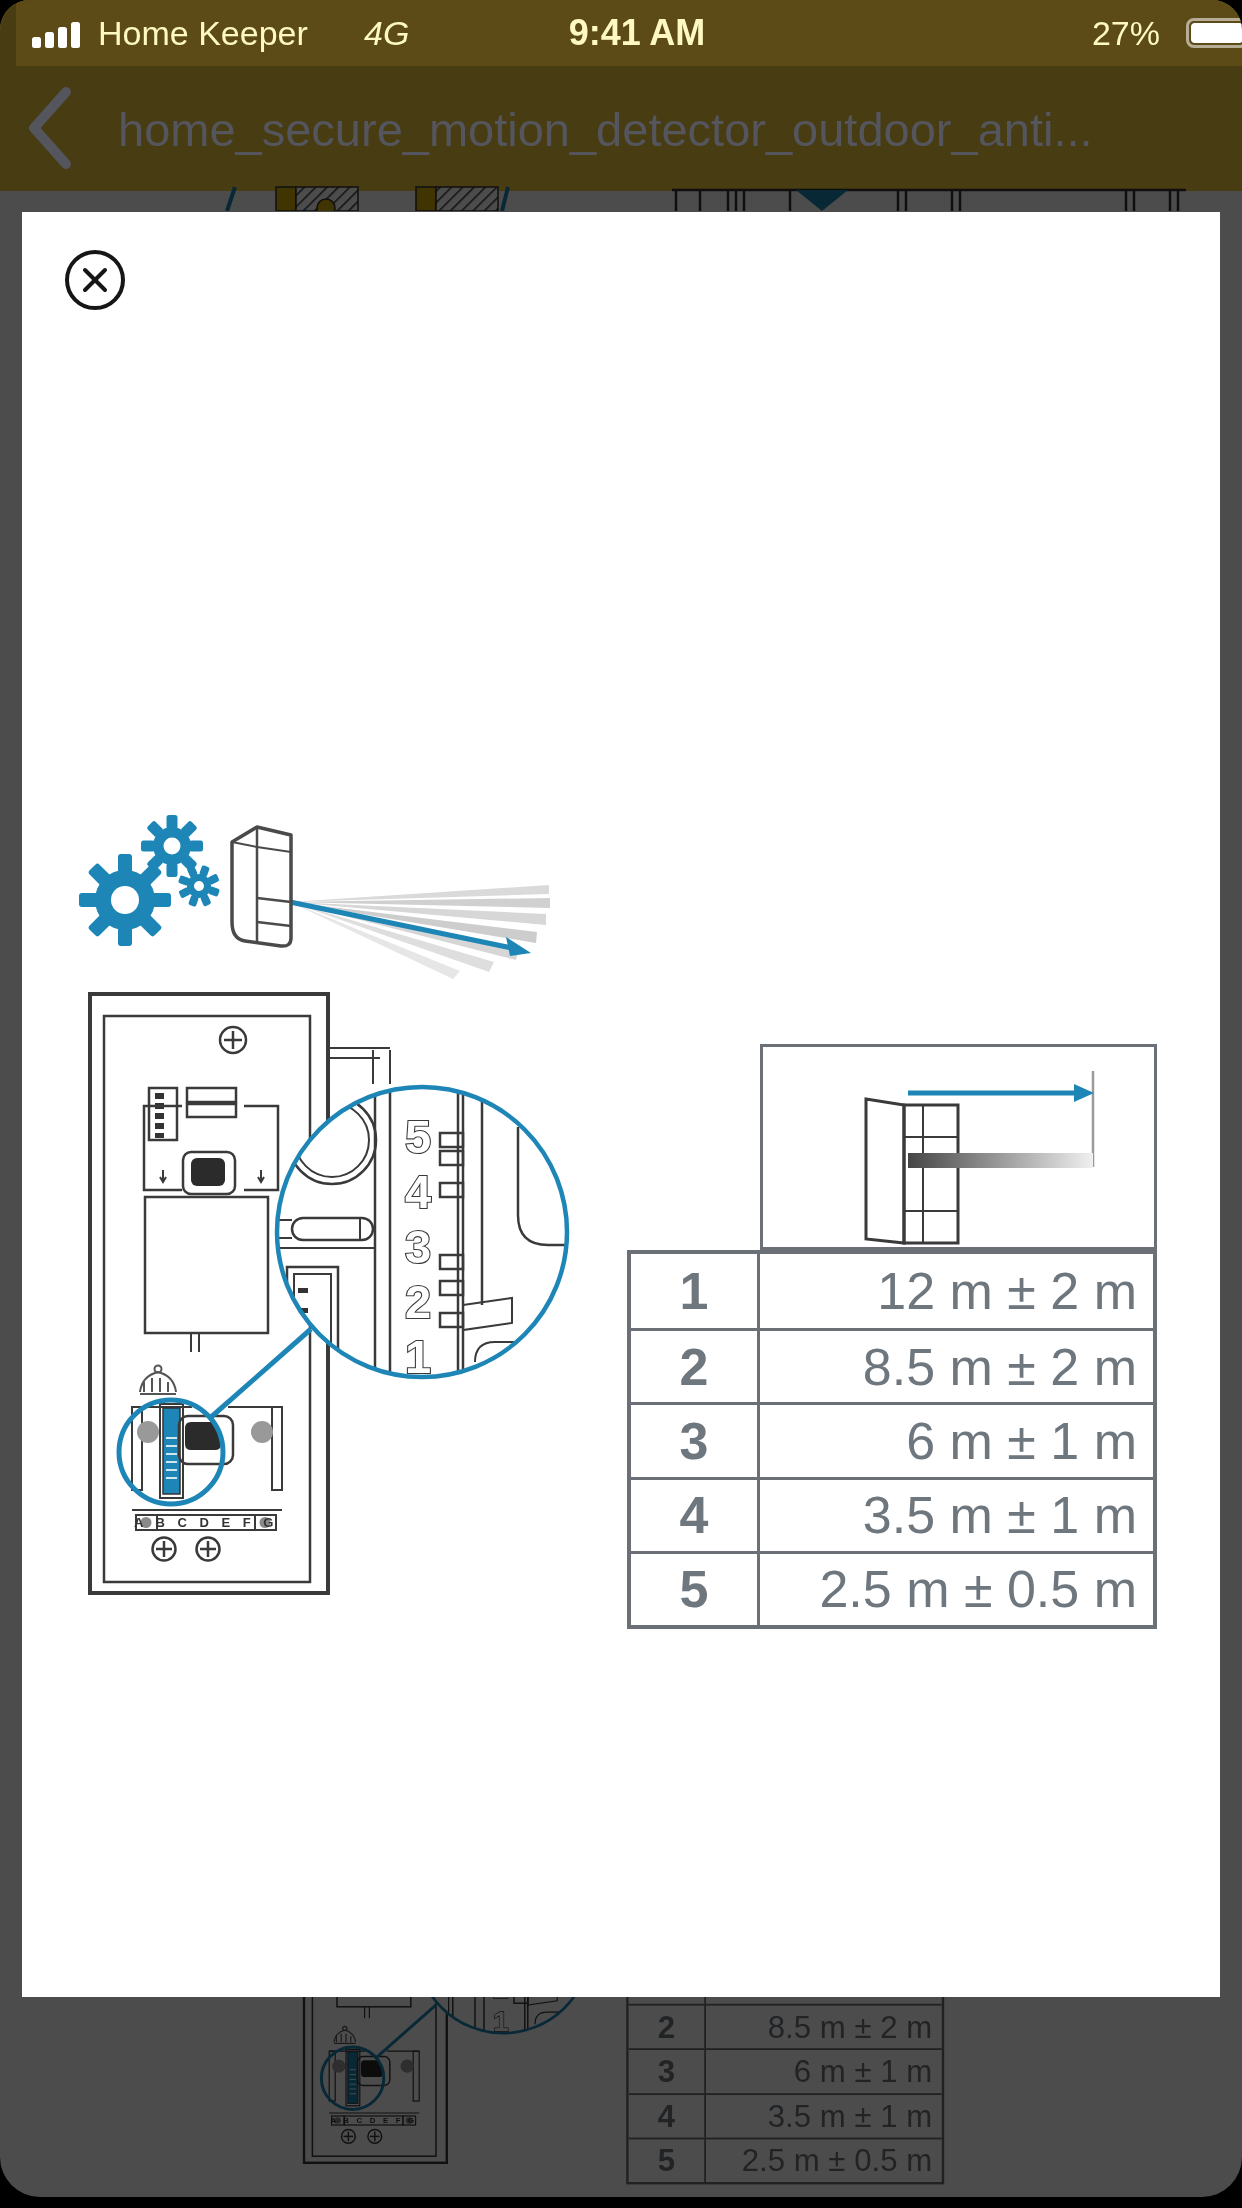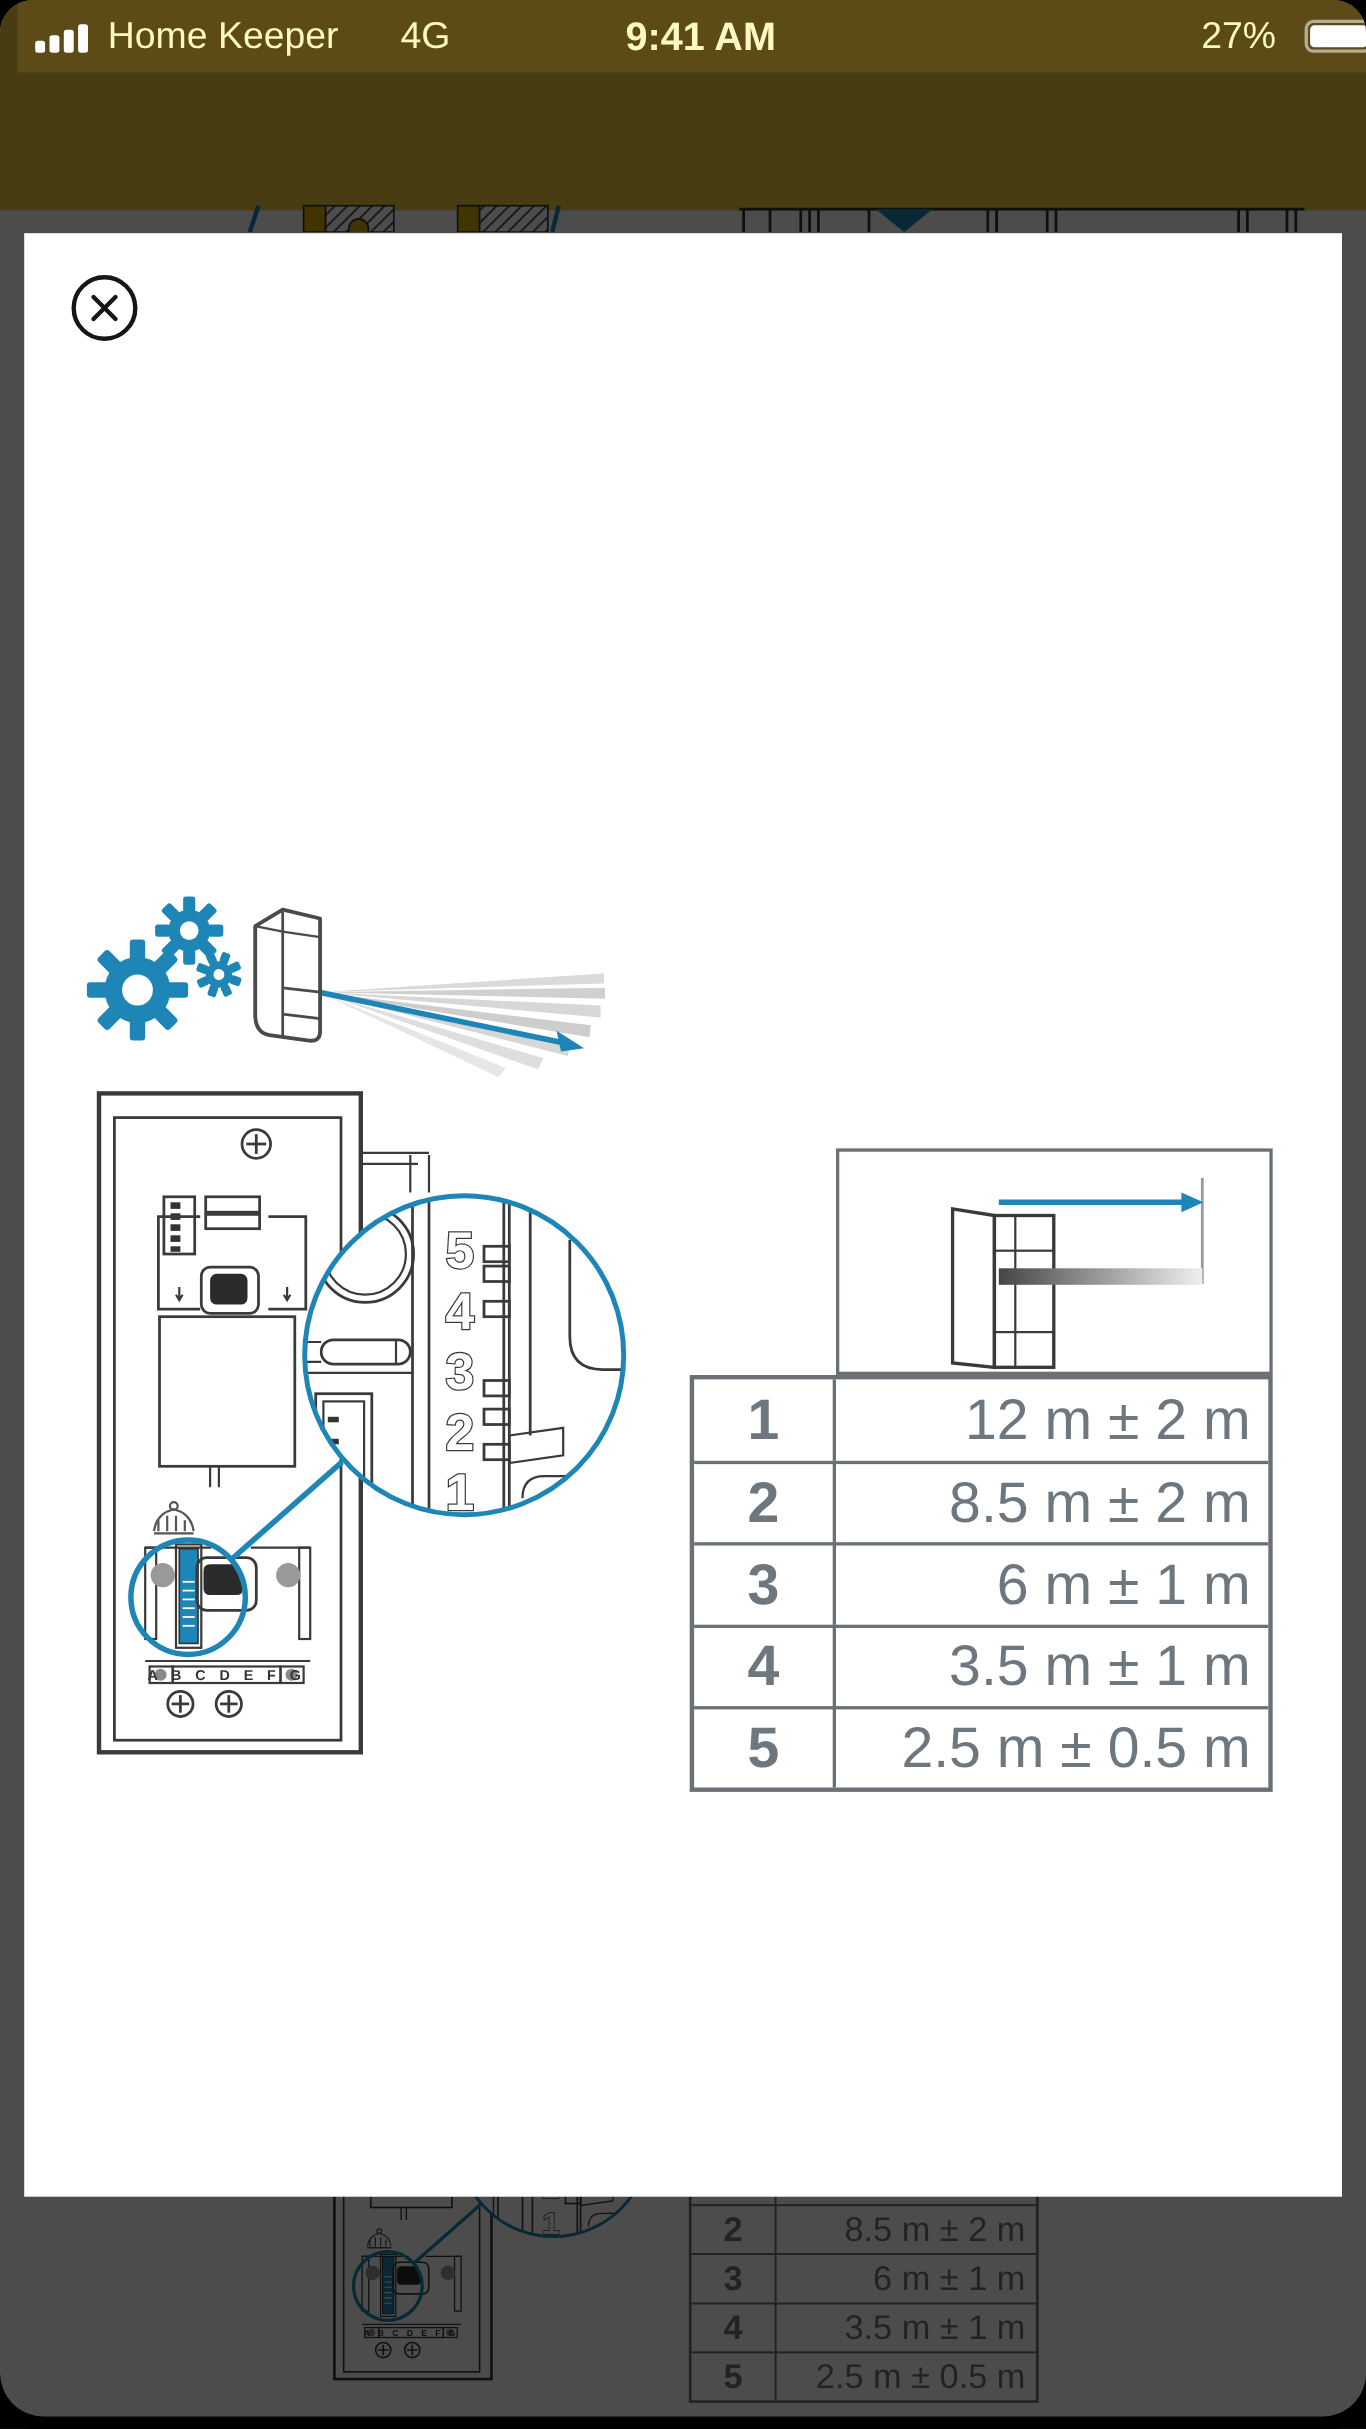--- a/index.html
+++ b/index.html
@@ -33,21 +33,21 @@
         border-top:3px solid var(--table-border);box-sizing:border-box;}
   .cell.r0{border-top:none;}
   .cell.num{justify-content:center;font-weight:700;border-right:3px solid var(--table-border);}
   .cell.val{justify-content:flex-end;padding-right:16px;white-space:nowrap;}
   
   .status-bar{position:absolute;left:16px;top:0;width:1242px;height:66px;background:#5c4a17;z-index:5;
               color:#fef9c3;font-size:34px;}
   .sig{position:absolute;left:16px;bottom:18px;display:flex;align-items:flex-end;gap:4px;}
   .sig i{display:block;width:9px;background:#fff;border-radius:2.5px;}
   .carrier{position:absolute;left:82px;top:14px;}
-  .net{position:absolute;left:348px;top:14px;}
+  .net{position:absolute;left:348px;top:14px;font-style:italic;}
   .time{position:absolute;left:0;top:12px;width:1242px;text-align:center;font-size:36px;font-weight:600;}
   .batt-pct{position:absolute;right:98px;top:14px;}
   .battery{position:absolute;right:10px;top:18px;width:62px;height:30px;
            border:3px solid rgba(255,255,255,.55);border-radius:8px;box-sizing:border-box;}
   .battery .fillbar{position:absolute;inset:2px;background:#fff;border-radius:4px;}
   .battery .nub{position:absolute;right:-8px;top:8px;width:5px;height:12px;
                 background:rgba(255,255,255,.55);border-radius:0 3px 3px 0;}
   .nav-bar{position:absolute;left:0;top:66px;width:1242px;height:125px;z-index:5;}
   .back-btn{position:absolute;left:26px;top:20px;width:48px;height:84px;cursor:pointer;}
   .nav-title{position:absolute;left:118px;top:36px;width:1110px;font-size:47px;color:var(--nav-text);
@@ -568,14 +568,20 @@
     <span class="carrier">Home Keeper</span>
     <span class="net">4G</span>
     <span class="time">9:41 AM</span>
     <span class="batt-pct">27%</span>
     <div class="battery">
       <div class="fillbar"></div>
         <div class="nub"></div>
     </div>
   </div>
 
+  <div class="nav-bar">
+    <svg class="back-btn" viewBox="0 0 48 84">
+      <polyline points="40,6 8,42 40,78" fill="none" stroke="var(--nav-text)" stroke-width="10" stroke-linecap="round" stroke-linejoin="round"></polyline>
+    </svg>
+    <div class="nav-title">home_secure_motion_detector_outdoor_anti...</div>
+  </div>
 
 </div>
 
 </body></html>

